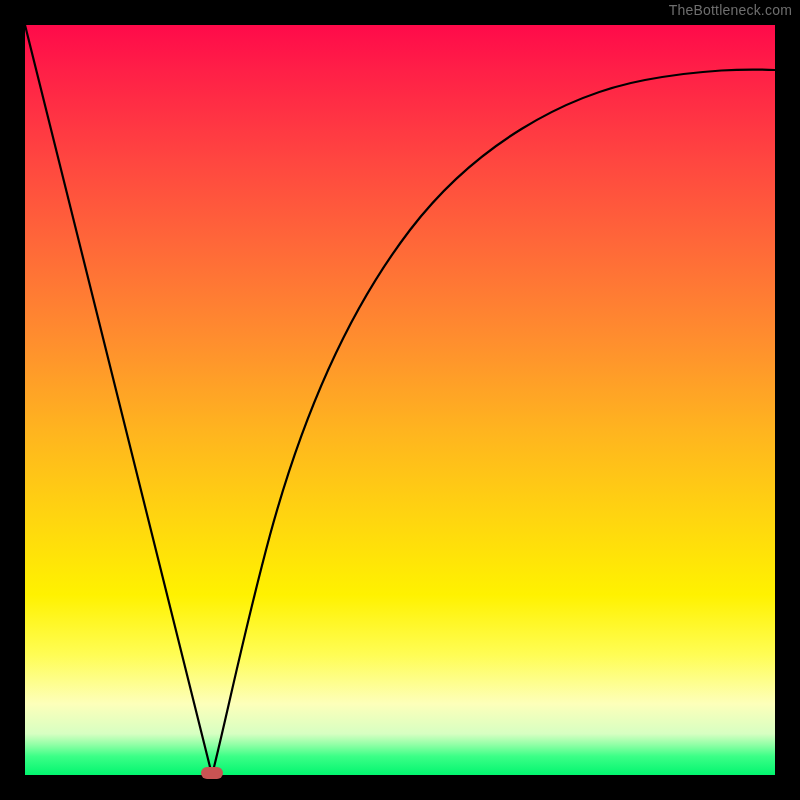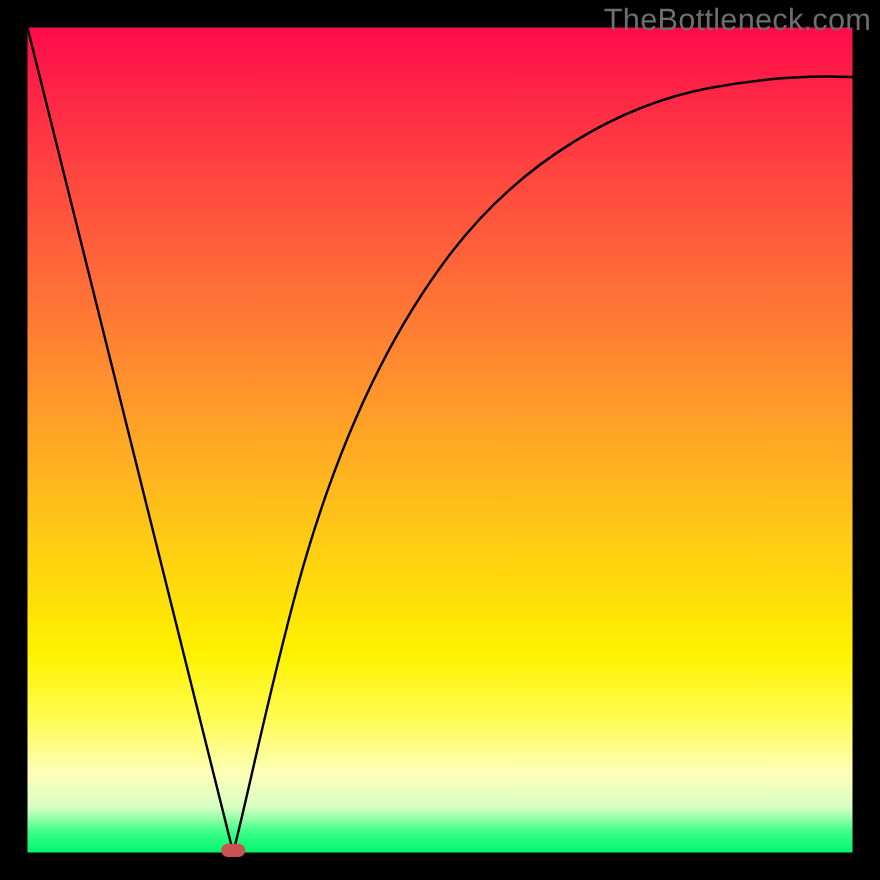--- a/index.html
+++ b/index.html
@@ -38,21 +38,21 @@
       #8effa5 96%,
       #3cff87 97.5%,
       #02f56f 100%
     );
   }
   .watermark {
     position: absolute;
     top: 2px;
     right: 8px;
     color: #6e6e6e;
-    font-size: 28px;
+    font-size: 14px;
     font-weight: 500;
     letter-spacing: 0.2px;
     user-select: none;
   }
   svg.curve {
     position: absolute;
     left: 0;
     top: 0;
     width: 750px;
     height: 750px;

